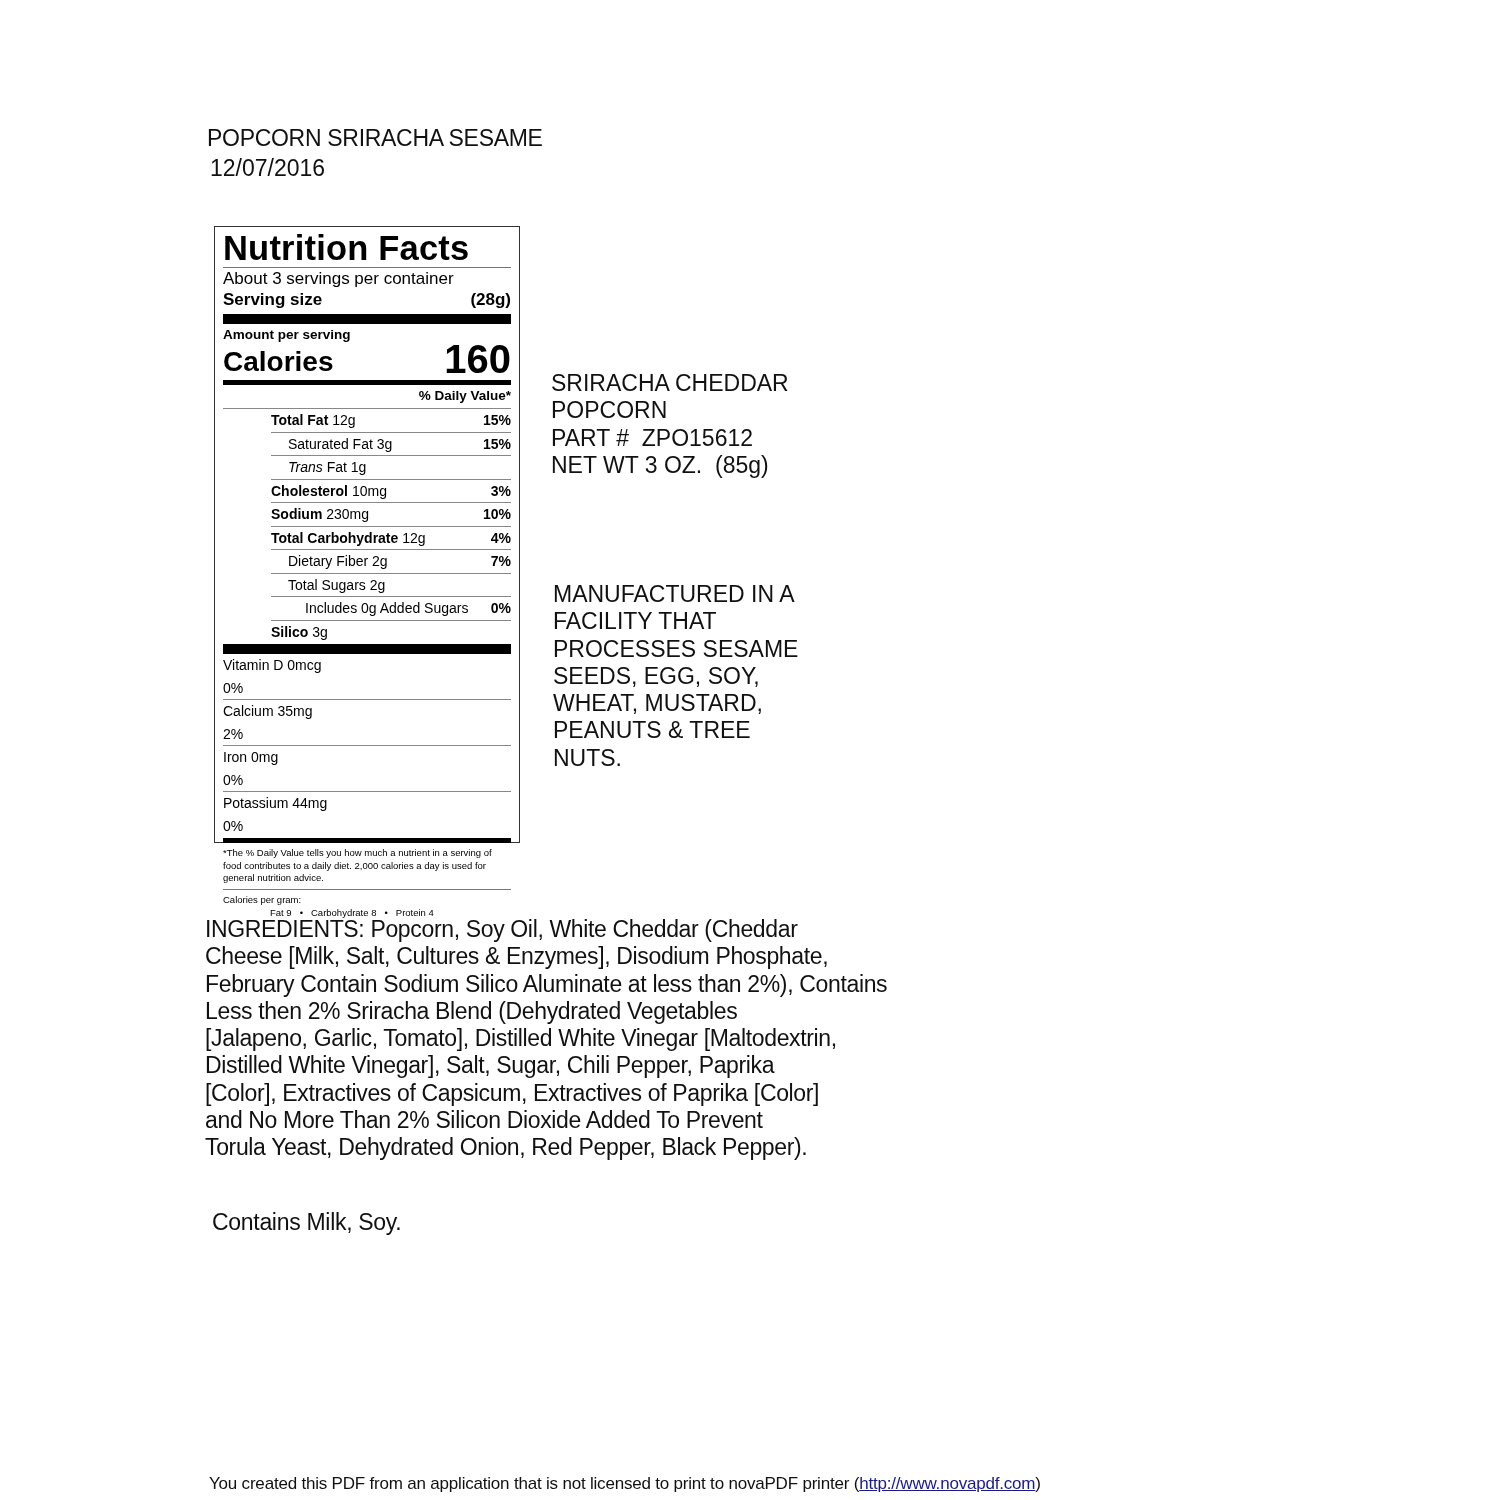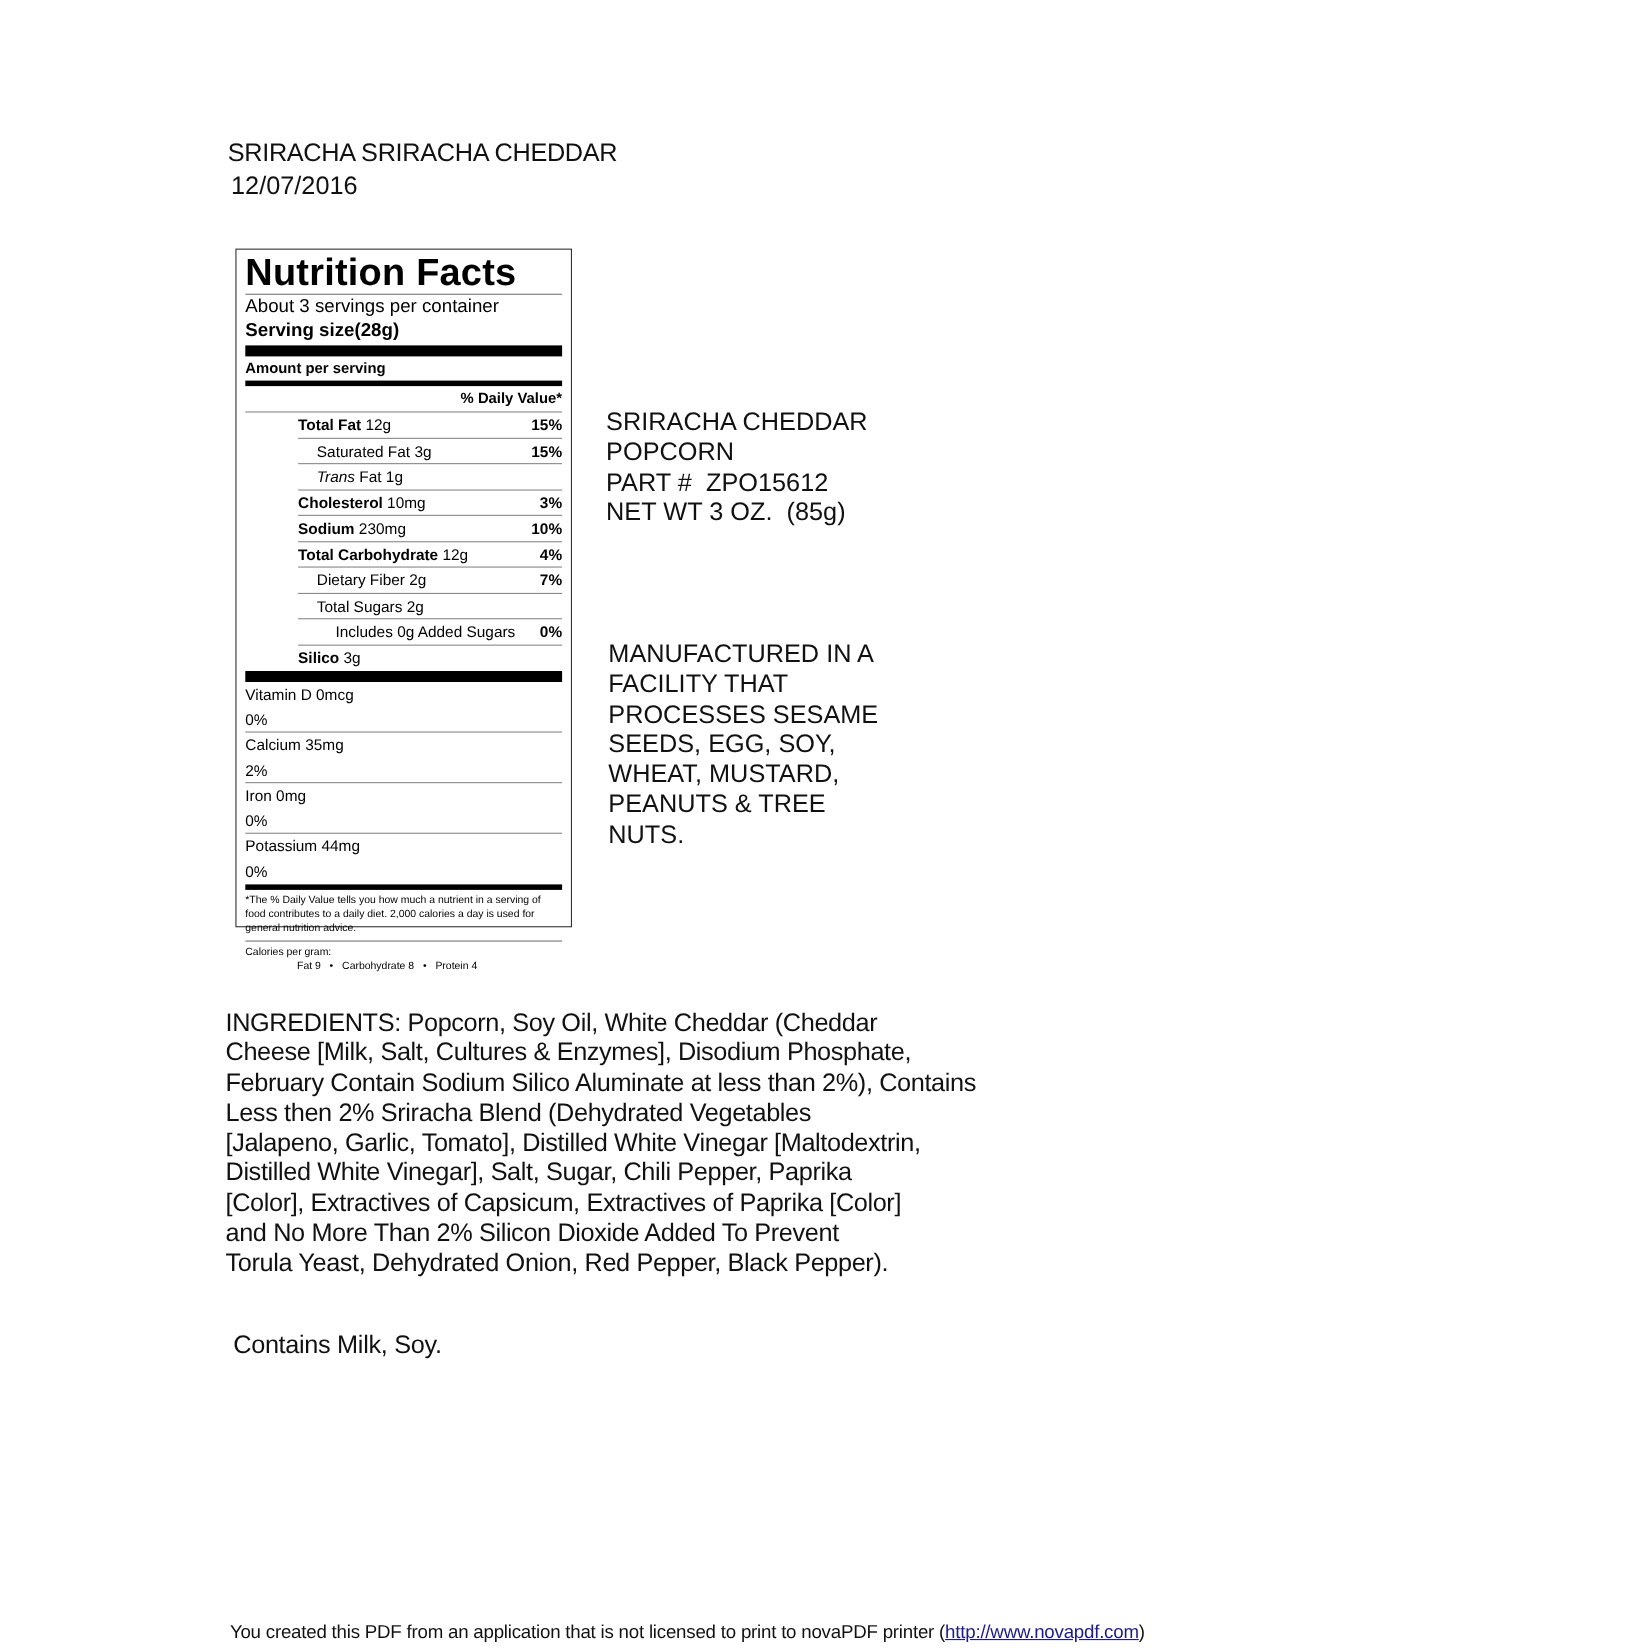--- a/index.html
+++ b/index.html
@@ -49,21 +49,21 @@
       white-space: nowrap;
     }
     .rule-hair { border-top: 1px solid #777; }
     .rule-thick { height: 10px; background: #000; }
     .rule-med { height: 5px; background: #000; }
     .nf-servings {
       font-size: 17px; line-height: 20px; margin-top: 1px;
       white-space: nowrap;
     }
     .nf-size {
-      display: flex; 
+      display: flex; justify-content: space-between;
       font-size: 17px; font-weight: bold; line-height: 22px;
       margin-bottom: 3px;
     }
     .nf-amount {
       font-size: 13.5px; font-weight: bold; line-height: 16px;
       margin-top: 3px;
     }
     .nf-cal {
       display: flex; justify-content: space-between; align-items: flex-end;
       height: 34px;
@@ -137,33 +137,37 @@
       white-space: nowrap;
     }
     .footer a {
       color: #1a1a8a;
       text-decoration: underline;
     }
   </style>
 </head>
 <body>
 
-<div class="abs doc-title">SRIRACHA SRIRACHA CHEDDAR</div>
+<div class="abs doc-title">POPCORN SRIRACHA SESAME</div>
 <div class="abs doc-date">12/07/2016</div>
 
 <div class="abs nf">
   <div class="nf-title">Nutrition Facts</div>
   <div class="rule-hair"></div>
   <div class="nf-servings">About 3 servings per container</div>
   <div class="nf-size">
     <span>Serving size</span>
     <span>(28g)</span>
   </div>
   <div class="rule-thick"></div>
   <div class="nf-amount">Amount per serving</div>
+  <div class="nf-cal">
+    <span class="nf-cal-label">Calories</span>
+    <span class="nf-cal-value">160</span>
+  </div>
   <div class="rule-med" style="margin-top:3px;"></div>
   <div class="nf-dv-head">% Daily Value*</div>
 
   <div style="border-top:1px solid #888;">
     <div class="nf-row first">
       <span class="name"><span class="b">Total Fat</span> <span>12g</span></span>
       <span class="pct">15%</span>
     </div>
     <div class="nf-row ind1">
       <span class="name"><span>Saturated Fat</span> <span>3g</span></span>

